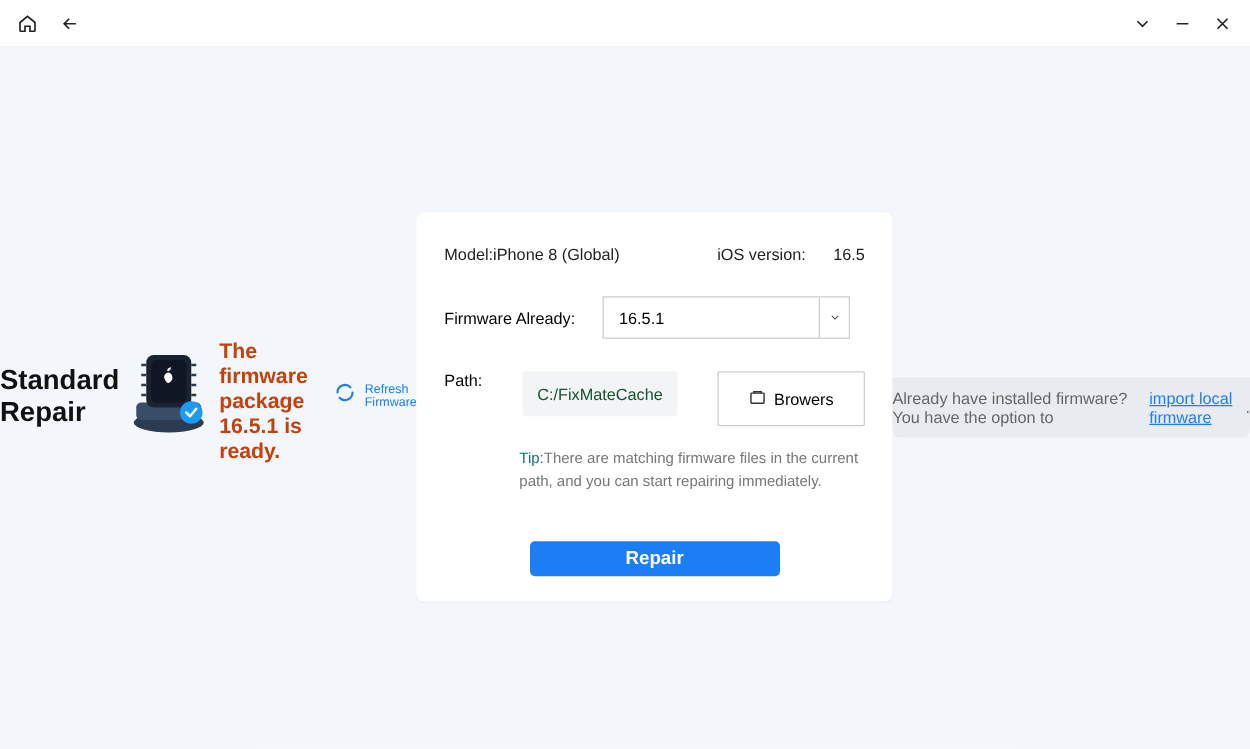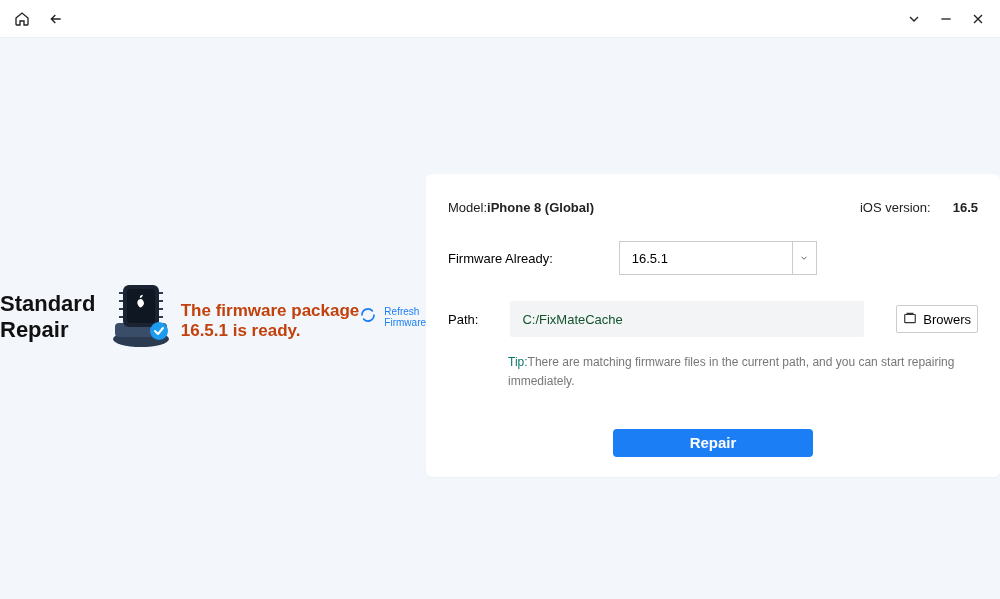--- a/index.html
+++ b/index.html
@@ -21,32 +21,32 @@
     
     .refresh-row { display: flex; align-items: center; gap: 8px; margin-bottom: 18px; cursor: pointer; }
     .refresh-row span.txt { color: #1b7ef5; font-size: 10px; font-weight: 500; }
     
     .card { background: #fff; width: 938px; border-radius: 6px; padding: 26px 22px 20px 22px; box-shadow: 0 1px 2px rgba(0,0,0,0.03); }
     
     .row1 { display: flex; justify-content: space-between; align-items: center; font-size: 13px; color: #222; margin-bottom: 26px; }
     .row1 .left { display: flex; }
     .row1 .right { display: flex; gap: 22px; }
     .label { font-weight: 400; }
-    .value { font-weight: 700; }
+    .value { font-weight: 400; }
     
     .row2 { display: flex; align-items: center; gap: 22px; margin-bottom: 26px; }
     .row2 .label { font-size: 13px; }
-    .select-wrap { display: flex; border: 1px solid #ccc; height: 34px; width: 198px; margin-left: 44px; }
+    .select-wrap { display: flex; border: 1px solid #ccc; height: 34px; width: 198px; }
     .select-val { flex: 1; display: flex; align-items: center; padding: 0 12px; font-size: 13px; }
     .select-caret { width: 24px; border-left: 1px solid #ccc; display: flex; align-items: center; justify-content: center; cursor: pointer; }
     
-    .row3 { display: flex; align-items: center; gap: 32px; margin-bottom: 16px; }
+    .row3 { display: flex; gap: 32px; margin-bottom: 16px; }
     .row3 .label { font-size: 13px; min-width: 28px; }
     .path-input { flex: 1; background: #f3f4f6; height: 36px; border-radius: 2px; display: flex; align-items: center; padding: 0 12px; font-size: 13px; color: #14532d; }
-    .browse-btn { height: 28px; border: 1px solid #ccc; background: #fff; border-radius: 2px; padding: 0 6px; display: flex; align-items: center; gap: 6px; font-size: 13px; cursor: pointer; }
+    .browse-btn { height: 44px; border: 1px solid #ccc; background: #fff; border-radius: 2px; padding: 0 24px; display: flex; align-items: center; gap: 6px; font-size: 13px; cursor: pointer; }
     
     .tips { font-size: 12px; color: #777; line-height: 1.6; margin-bottom: 18px; margin-left: 60px; }
     .tips .tip-label { color: #0f766e; margin-top: 23px; }
     
     .repair-btn { display: block; margin: 0 auto; background: #1b7ef5; color: #fff; border: none; width: 200px; height: 28px; border-radius: 4px; font-size: 15px; font-weight: 600; cursor: pointer; }
     
     .footer-bar { width: 938px; background: #e8ebef; height: 48px; border-radius: 0 0 6px 6px; margin-top: 0; display: flex; align-items: center; justify-content: center; font-size: 13px; color: #666; }
     .footer-bar a { color: #1b7ef5; text-decoration: underline; cursor: pointer; }
   </style>
 </head>
@@ -162,13 +162,18 @@
     </div>
 
     <div class="tips">
       <span class="tip-label">Tip:</span><span>There are matching firmware files in the current path, and you can start repairing immediately.</span><br>
       &nbsp;&nbsp;&nbsp;&nbsp;&nbsp;
     </div>
 
     <button class="repair-btn">Repair</button>
   </div>
 
+  <div class="footer-bar">
+    <span>Already have installed firmware? You have the option to </span>
+    <a>import local firmware</a>
+    <span>.</span>
+  </div>
 </div>
 
 </body></html>

